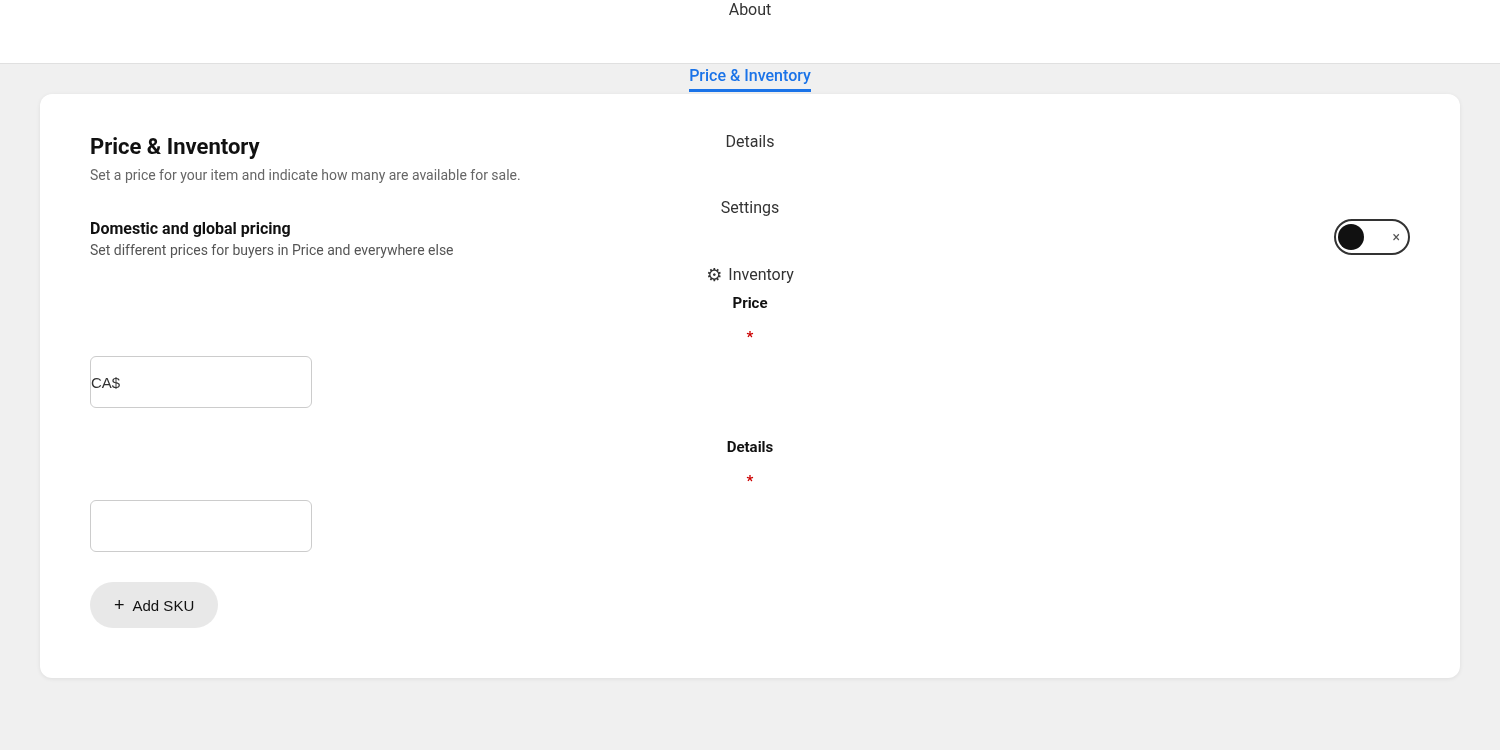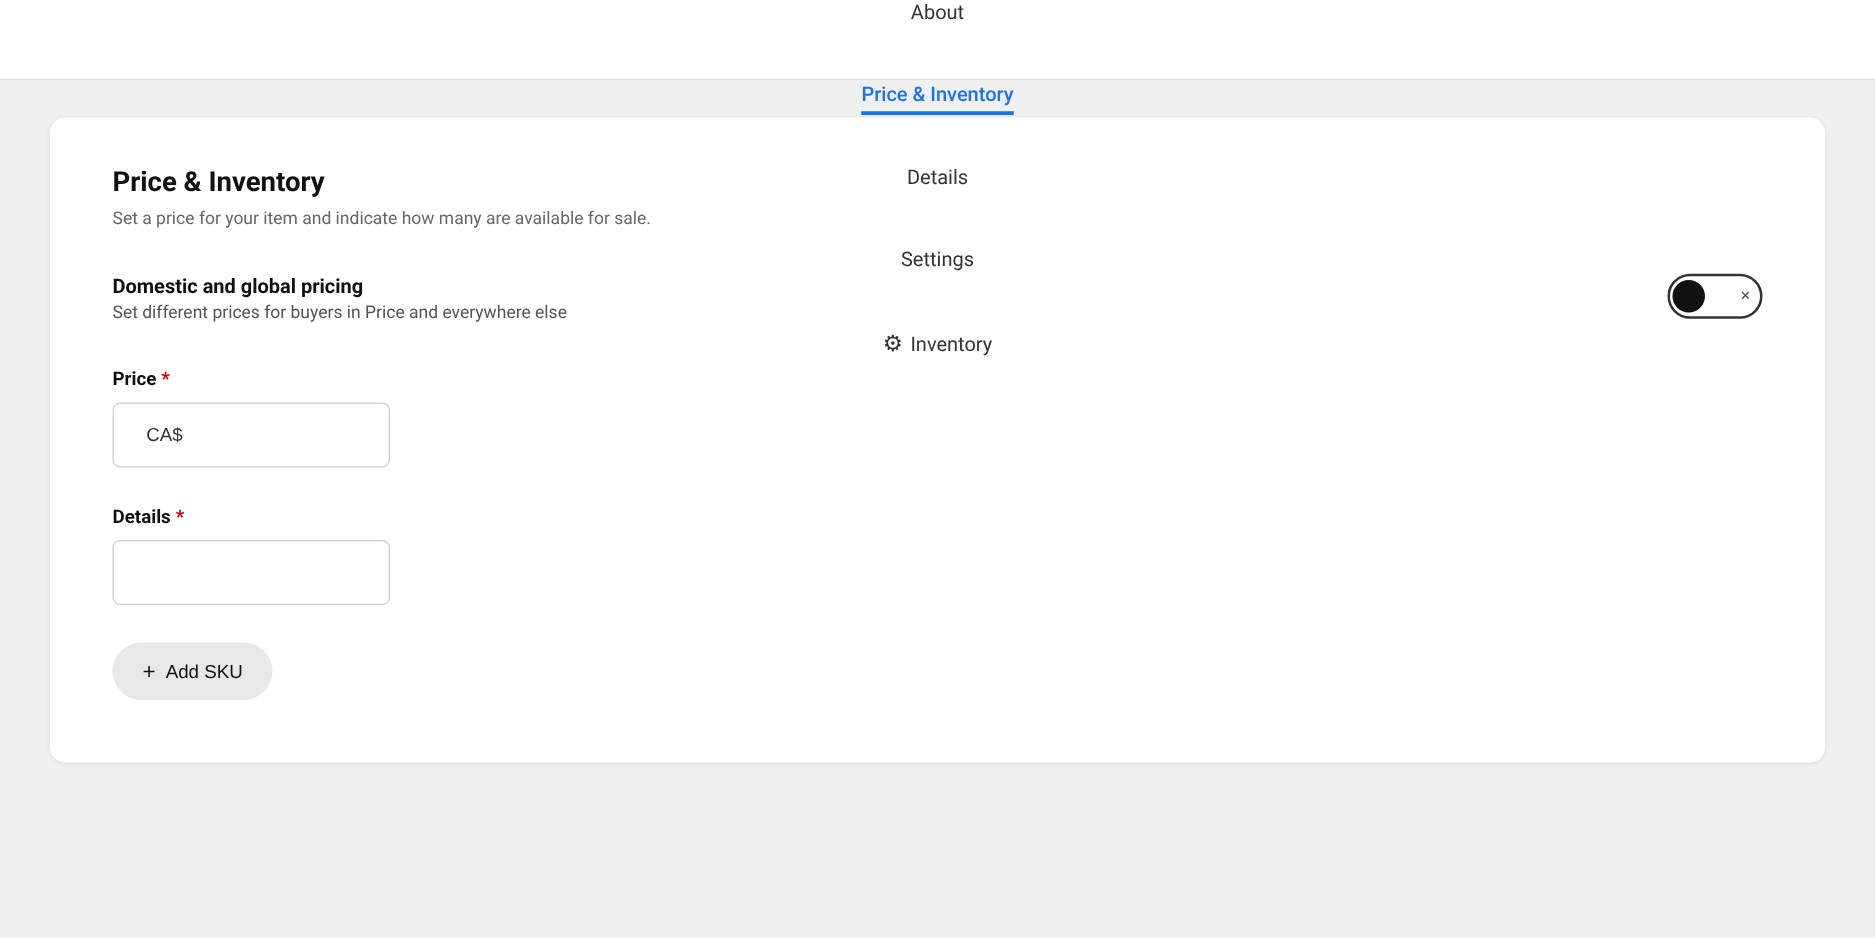--- a/index.html
+++ b/index.html
@@ -141,34 +141,35 @@
       margin-bottom: 30px;
     }
 
     .field-label {
       font-size: 15px;
       font-weight: 700;
       color: #111;
       margin-bottom: 10px;
       display: flex;
       align-items: center;
-      gap: 4px;
+      gap: 16px;
+      flex-direction: column;
     }
 
     .required-star {
       color: #cc0000;
       font-size: 15px;
     }
 
     .text-input {
       width: 222px;
       height: 52px;
       border: 1.5px solid #ccc;
       border-radius: 6px;
-      padding: 0 26px;
+      padding: 0 0;
       font-size: 15px;
       color: #333;
       outline: none;
       background: #fff;
     }
 
     
     .add-sku-btn {
       display: flex;
       align-items: center;

